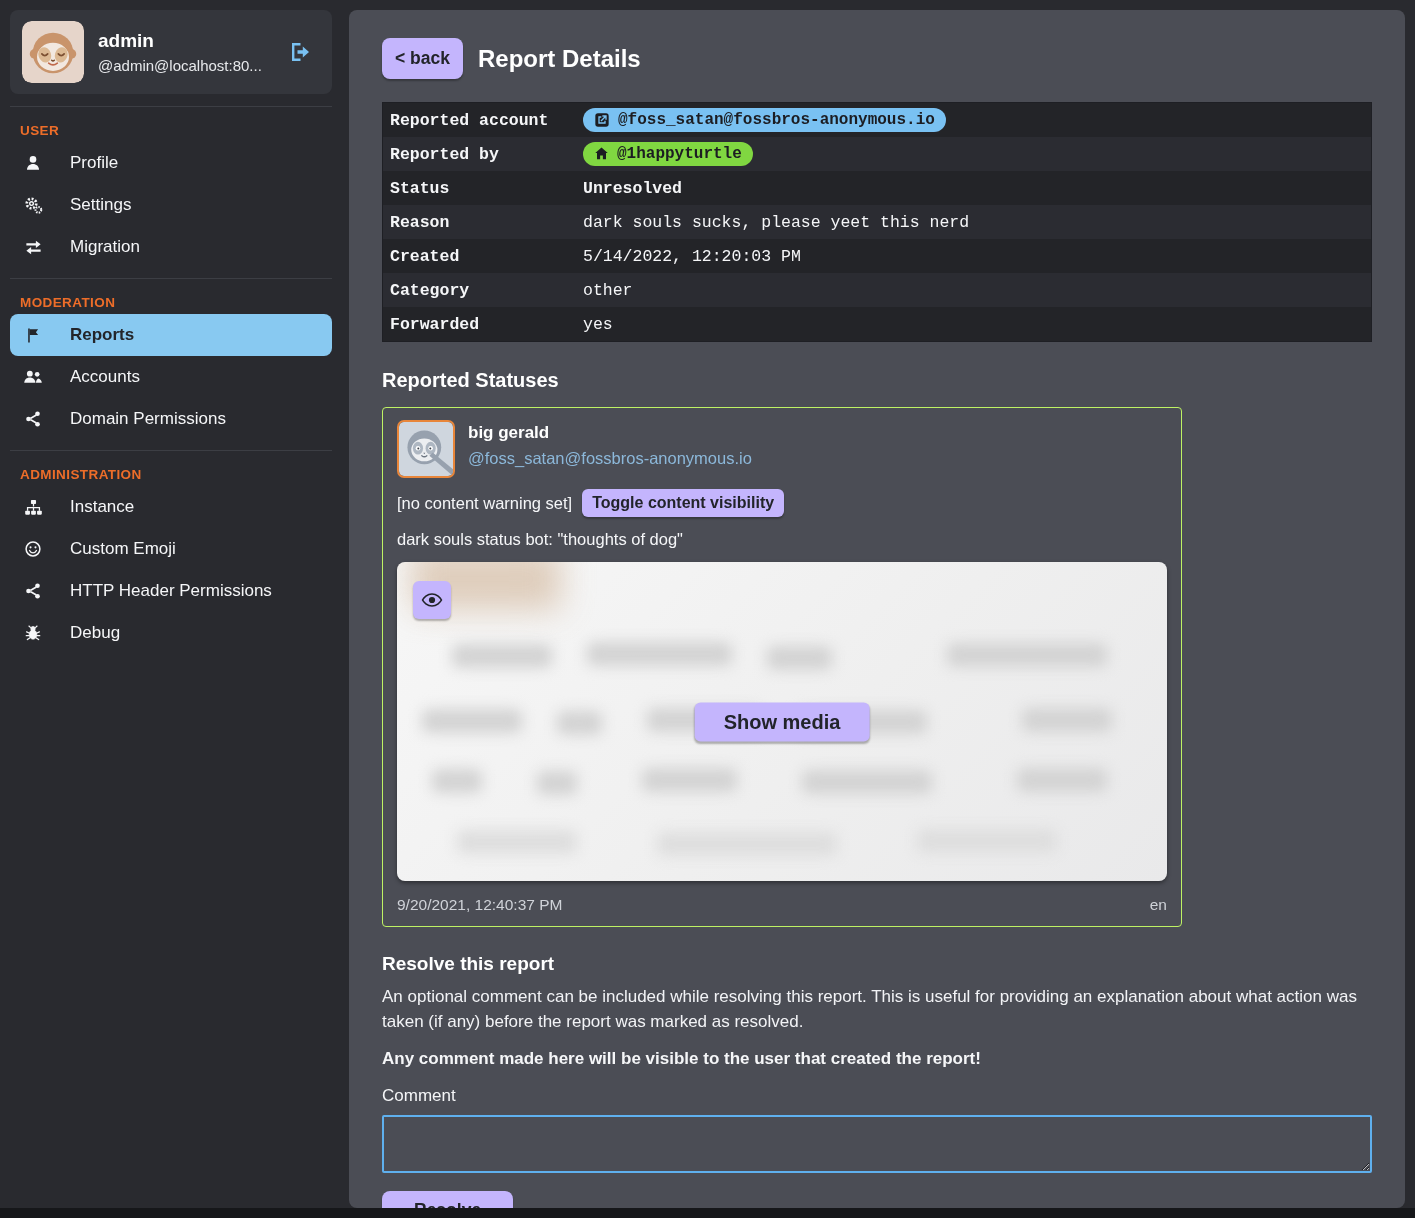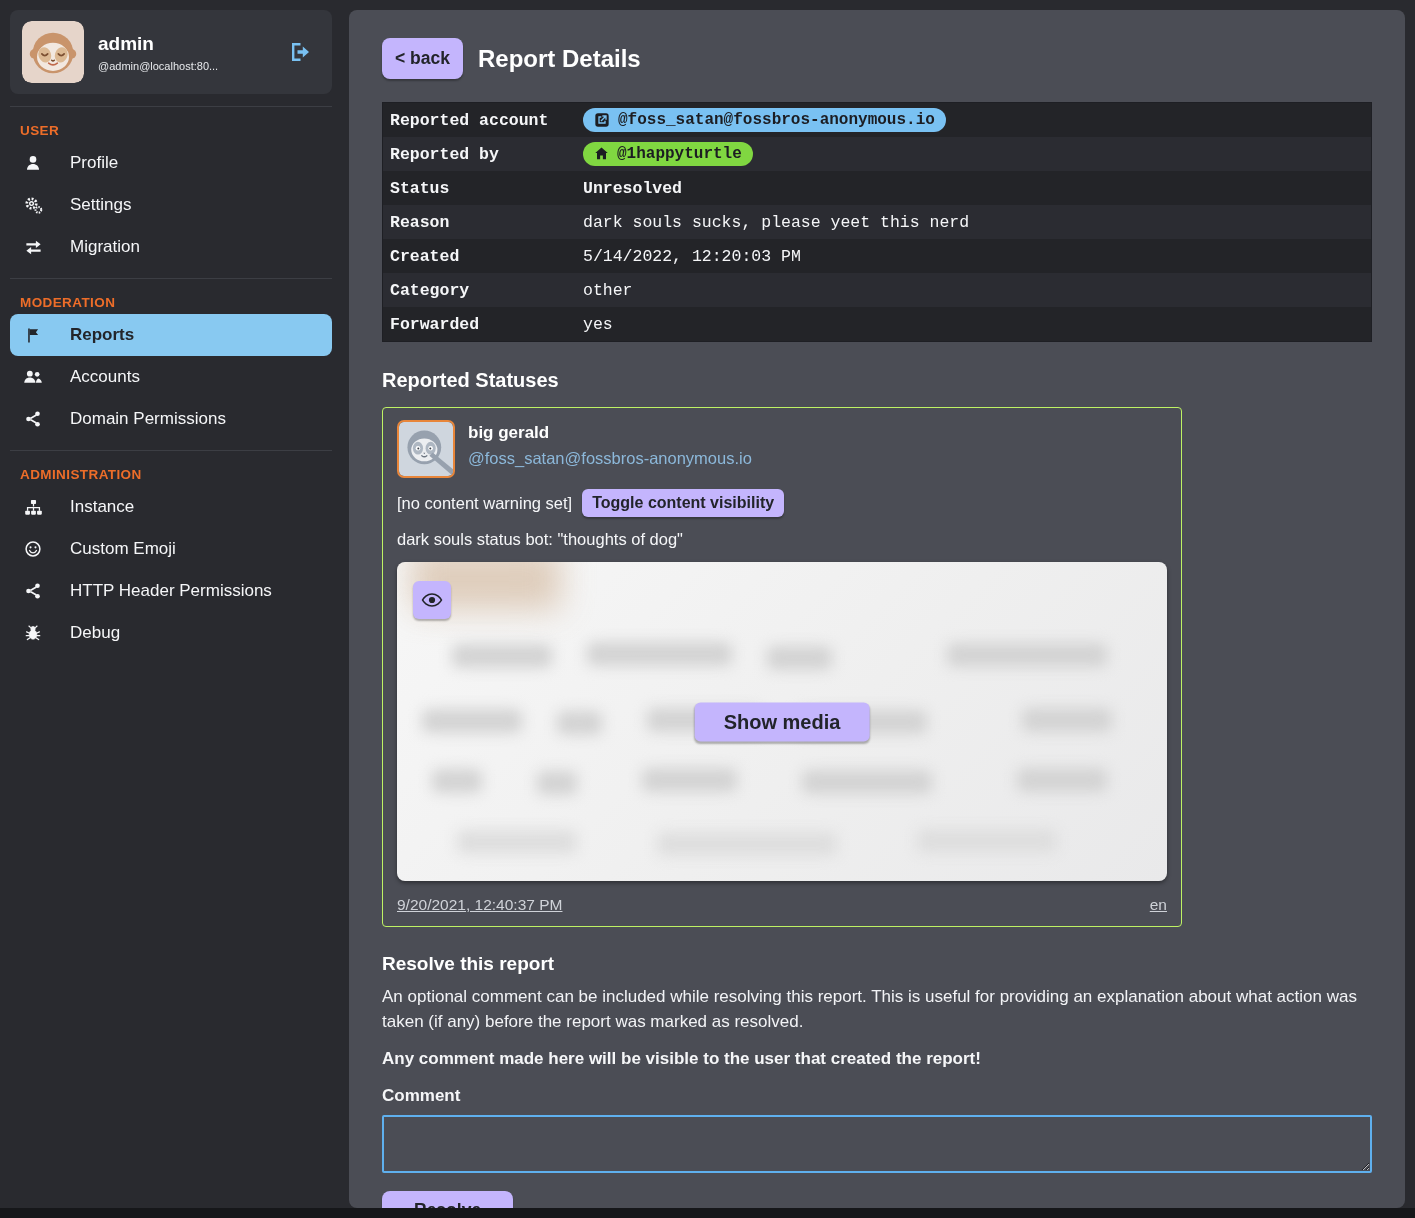--- a/index.html
+++ b/index.html
@@ -13,21 +13,21 @@
   
   .sidebar { width:322px; flex-shrink:0; }
   .user-card {
     background:#34363c; border-radius:8px; padding:11px 12px;
     display:flex; align-items:center; gap:14px; cursor:pointer;
   }
   .avatar { flex-shrink:0; overflow:hidden; }
   .admin-avatar { width:62px; height:62px; border-radius:9px; }
   .user-meta { min-width:0; }
   .user-name { font-size:19px; font-weight:700; color:#ffffff; }
-  .user-handle { font-size:11px; color:#e7e9ec; margin-top:5px; white-space:nowrap; }
+  .user-handle { font-size:15px; color:#e7e9ec; margin-top:5px; white-space:nowrap; }
   .logout { margin-left:auto; margin-right:8px; color:#79c1f2; cursor:pointer; }
   .sidebar nav { margin-top:12px; border-top:1px solid #3c3e44; padding-top:4px; }
   .nav-section + .nav-section { border-top:1px solid #3c3e44; margin-top:10px; padding-top:4px; }
   .section-label {
     color:#ed6d29; font-size:13.5px; font-weight:700; letter-spacing:.03em;
     margin:12px 0 4px 10px;
   }
   .nav-item {
     display:flex; align-items:center; gap:27px; padding:11px 13px;
     color:#f5f6f8; cursor:pointer; border-radius:8px; text-decoration:none;
@@ -90,27 +90,27 @@
     position:absolute; top:19px; left:16px; width:38px; height:38px;
     border-radius:6px; display:flex; align-items:center; justify-content:center;
     padding:0;
   }
   .show-media-btn {
     position:absolute; top:50%; left:50%; transform:translate(-50%,-50%);
     font-size:20px; padding:8px 29px;
   }
   .status-footer {
     display:flex; justify-content:space-between; margin-top:15px;
-    color:#cfd2d8; font-size:15.5px;text-decoration:underline;
+    color:#cfd2d8; font-size:15.5px;
   }
 
   h3.resolve-h { font-size:19px; margin:26px 0 10px 0; color:#ffffff; }
   p.desc { margin:0 0 15px 0; line-height:1.45; color:#f2f3f6; max-width:1000px; }
   p.warn { margin:0 0 17px 0; font-weight:700; }
-  .comment-label { font-weight:700; margin-bottom:9px; }
+  .comment-label { font-weight:400; margin-bottom:9px; }
   .comment-input {
     width:100%; height:58px; background:transparent; border:2px solid #5fb0ee;
     border-radius:2px; color:#fff; font:inherit; padding:6px 10px; resize:vertical;
   }
   .resolve-btn { margin-top:13px; font-size:17.5px; padding:9px 32px; border-radius:8px; }
 
   .bottom-strip { height:10px; background:#16171a; width:100%; }
   svg { display:block; }
 </style>
 </head>

